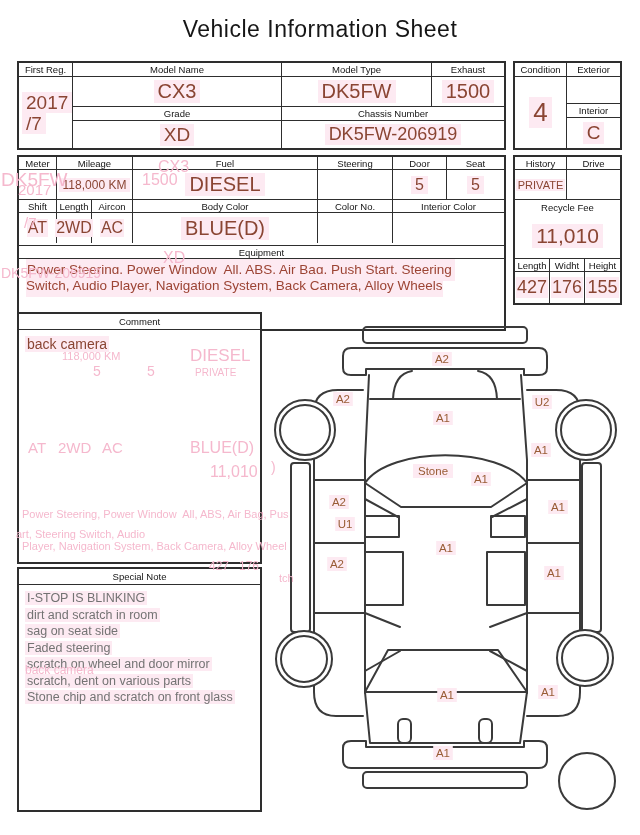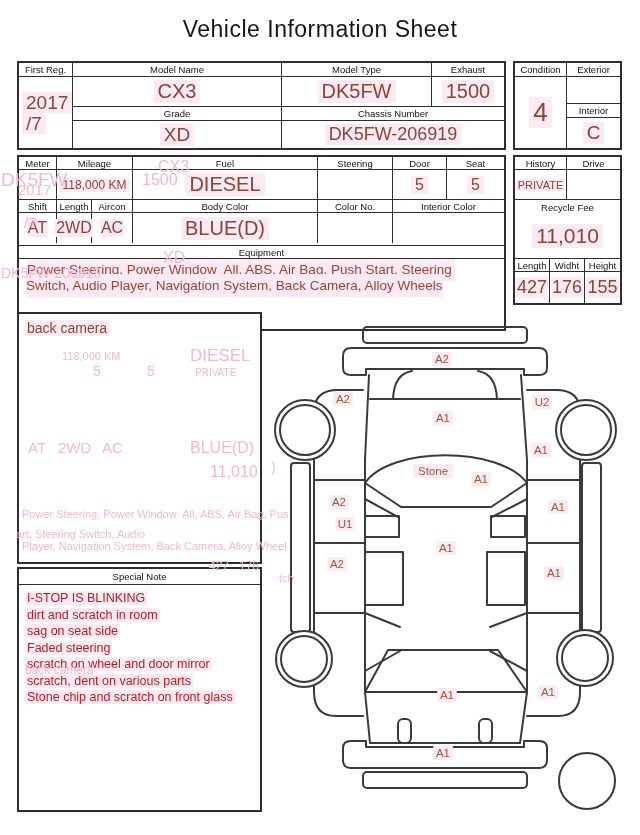--- a/index.html
+++ b/index.html
@@ -22,21 +22,21 @@
   .v11{font-size:11px;}
   .flexcol{display:flex;flex-direction:column;}
   .firstreg{align-items:flex-start;padding-left:3px;line-height:21px;}
   .equipbody{flex:1;padding:3px 14px 0 7px;font-size:13.5px;line-height:16px;
              color:#9c4434;text-align:left;display:block;}
   .boxhdr{height:15px;border-bottom:1.5px solid #2e2e2e;display:flex;align-items:center;
           justify-content:center;font-size:9.5px;color:#141414;}
   .boxbody{position:relative;padding:5px 6px;text-align:left;}
   .comment-text{font-size:14px;color:#8a4533;display:inline-block;}
   .note-line{line-height:13.5px;margin:0 0 1px 0;}
-  .note-line .hl{font-size:12.5px;color:#b91c1c;padding:0 2px;}
+  .note-line .hl{font-size:12.5px;color:#737373;padding:0 2px;}
   .footer{position:absolute;left:24px;top:817px;font-size:10px;color:#9c4040;}
   .ghost{position:absolute;color:#f5b8cd;white-space:pre;line-height:1;z-index:5;}
   #diagram{position:absolute;left:266px;top:314px;}
   #diagram path,#diagram rect.ln,#diagram line,#diagram circle{stroke:#3a3a3a;stroke-width:2;fill:none;
      stroke-linejoin:round;stroke-linecap:round;}
   #diagram .wh{fill:#ffffff;}
   #diagram text{font-family:"Liberation Sans",sans-serif;font-size:11.5px;fill:#995c35;
      text-anchor:middle;}
 </style>
 </head>
@@ -167,20 +167,21 @@
       <div class="c val v18 bR">
           <span class="hl" style="padding:0 1px">176</span>
         </div>
       <div class="c val v18">
           <span class="hl" style="padding:0 1px">155</span>
         </div>
     </div>
   </div>
 
   <div class="tbl" style="left:17px;top:312px;width:245px;height:252px;">
+    <div class="boxhdr">Comment</div>
     <div class="boxbody">
       <span class="comment-text hl" style="padding:0 2px">back camera</span>
     </div>
   </div>
 
   <div class="tbl" style="left:17px;top:567px;width:245px;height:245px;">
     <div class="boxhdr">Special Note</div>
     <div class="boxbody" id="special-lines">
         <div class="note-line"><span class="hl">I-STOP IS BLINKING</span></div>
         <div class="note-line"><span class="hl">dirt and scratch in room</span></div>

